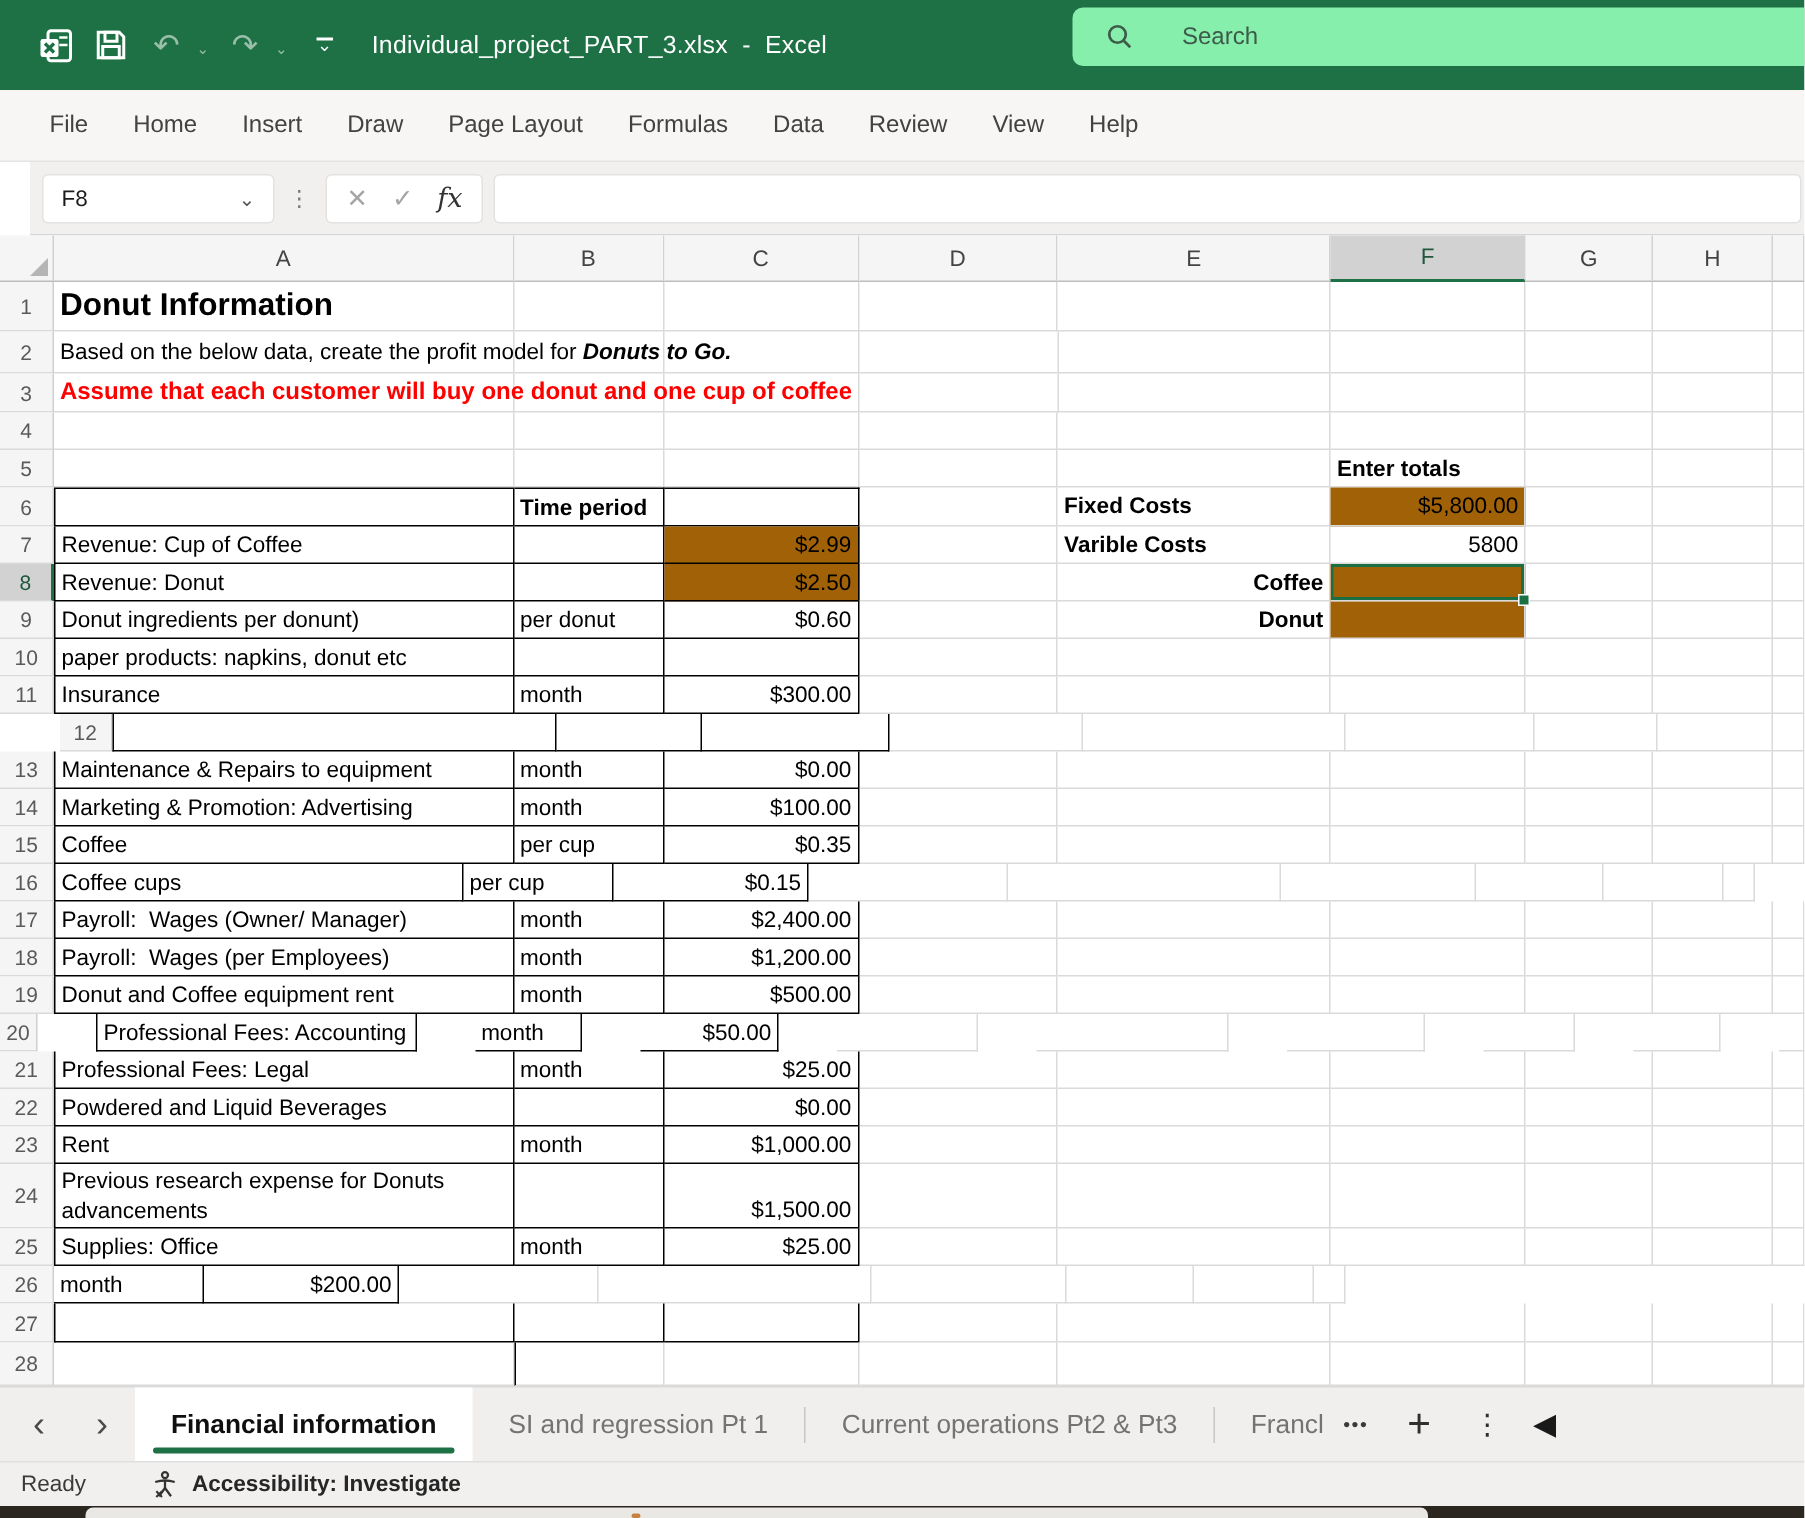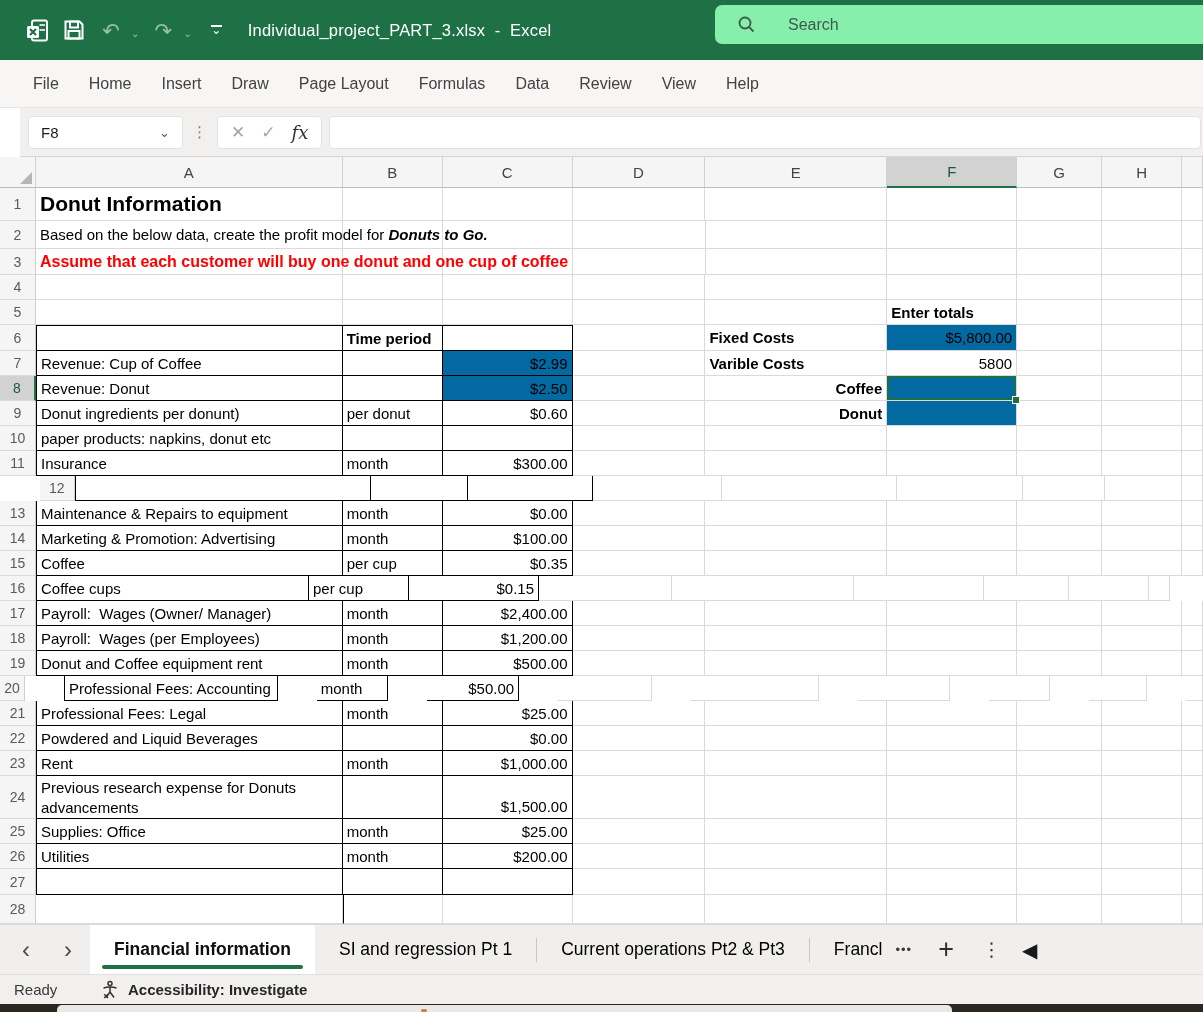--- a/index.html
+++ b/index.html
@@ -54,40 +54,40 @@
     border-bottom:1px solid #dadada; display:flex; align-items:center; justify-content:center;
     font-size:14px; color:#5a5a5a; }
   .row-header.sel { background:#d2d2d2; color:#20573d; border-right:2px solid #1e7145; }
   .cell { border-right:1px solid #dadada; border-bottom:1px solid #dadada;
     display:flex; align-items:center; padding:0 4px; overflow:hidden; white-space:pre; }
   .cell.tbl { border-right:1px solid #000; border-bottom:1px solid #000; }
   .cell.tl  { border-left:1px solid #000; }
   .cell.tt  { border-top:1px solid #000; }
   .cell.bl  { border-left:1px solid #000; }
   .cell.num, .cell.right { justify-content:flex-end; }
-  .cell.yellow { background:#0369a1; }
+  .cell.yellow { background:#a16207; }
   .cell.bold { font-weight:bold; }
   .cell.red { color:#fe0000; font-weight:bold; font-size:16px; }
   .cell.title { font-weight:bold; font-size:21px; }
   .cell.ovf { overflow:visible; position:relative; z-index:2; }
   .cell.wrap { white-space:pre-wrap; line-height:1.32; padding-top:1px; }
   .cell.vbot { align-items:flex-end; padding-bottom:3px; }
   .cell.selcell { box-shadow:inset 0 0 0 2px #1a7044; position:relative; overflow:visible; z-index:3; }
   .fill-handle { position:absolute; right:-4px; bottom:-4px; width:8px; height:8px;
     background:#1a7044; border:1px solid #fff; }
   .cell .em { font-weight:bold; font-style:italic; }
 
   
   .sheetbar { height:50px; background:#f0efed; border-top:1px solid #dadada;
     display:flex; align-items:stretch; position:relative; }
   .sheet-nav { display:flex; align-items:center; padding:0 18px 0 22px; gap:34px;
     color:#4a4a4a; font-size:24px; }
   .sheet-nav span { line-height:1; }
   .sheet-tab { display:flex; align-items:center; padding:0 24px; font-size:17.5px;
-    color:#000000; position:relative; white-space:nowrap; }
+    color:#737373; position:relative; white-space:nowrap; }
   .sheet-tab.active { background:#fff; font-weight:bold; color:#0f0f0f; }
   .sheet-tab.active::after { content:""; position:absolute; left:12px; right:12px; bottom:5px;
     height:4px; background:#1e7145; border-radius:2px; }
   .sheet-tab.truncated { max-width:78px; overflow:hidden; padding-right:0; }
   .sheet-sep { width:1px; height:24px; background:#c6c6c6; align-self:center; }
   .sheet-extra { display:flex; align-items:center; gap:10px; margin-left:6px; color:#3a3a3a; }
   .more-sheets { font-size:13px; letter-spacing:1px; padding:0 7px; }
   .add-sheet { font-size:27px; font-weight:300; padding:0 9px; color:#2f2f2f; }
   .sheet-menu { font-size:19px; padding:0 9px; color:#2f2f2f; }
   .scroll-marker { color:#191919; font-size:20px; margin-left:2px; }
@@ -487,21 +487,20 @@
       <div class="cell tbl num" style="width: 130px;">$25.00</div>
       <div class="cell" style="width: 133px;"></div>
       <div class="cell" style="width: 182px;"></div>
       <div class="cell" style="width: 130px;"></div>
       <div class="cell" style="width: 85px;"></div>
       <div class="cell" style="width: 80px;"></div>
       <div class="cell" style="width: 21px;"></div>
     </div>
     <div class="g-row" style="height: 25px;">
       <div class="row-header">26</div>
-      <div class="cell tbl tl" style="width: 307px;">Utilities</div>
       <div class="cell tbl" style="width: 100px;">month</div>
       <div class="cell tbl num" style="width: 130px;">$200.00</div>
       <div class="cell" style="width: 133px;"></div>
       <div class="cell" style="width: 182px;"></div>
       <div class="cell" style="width: 130px;"></div>
       <div class="cell" style="width: 85px;"></div>
       <div class="cell" style="width: 80px;"></div>
       <div class="cell" style="width: 21px;"></div>
     </div>
     <div class="g-row" style="height: 26px;">

